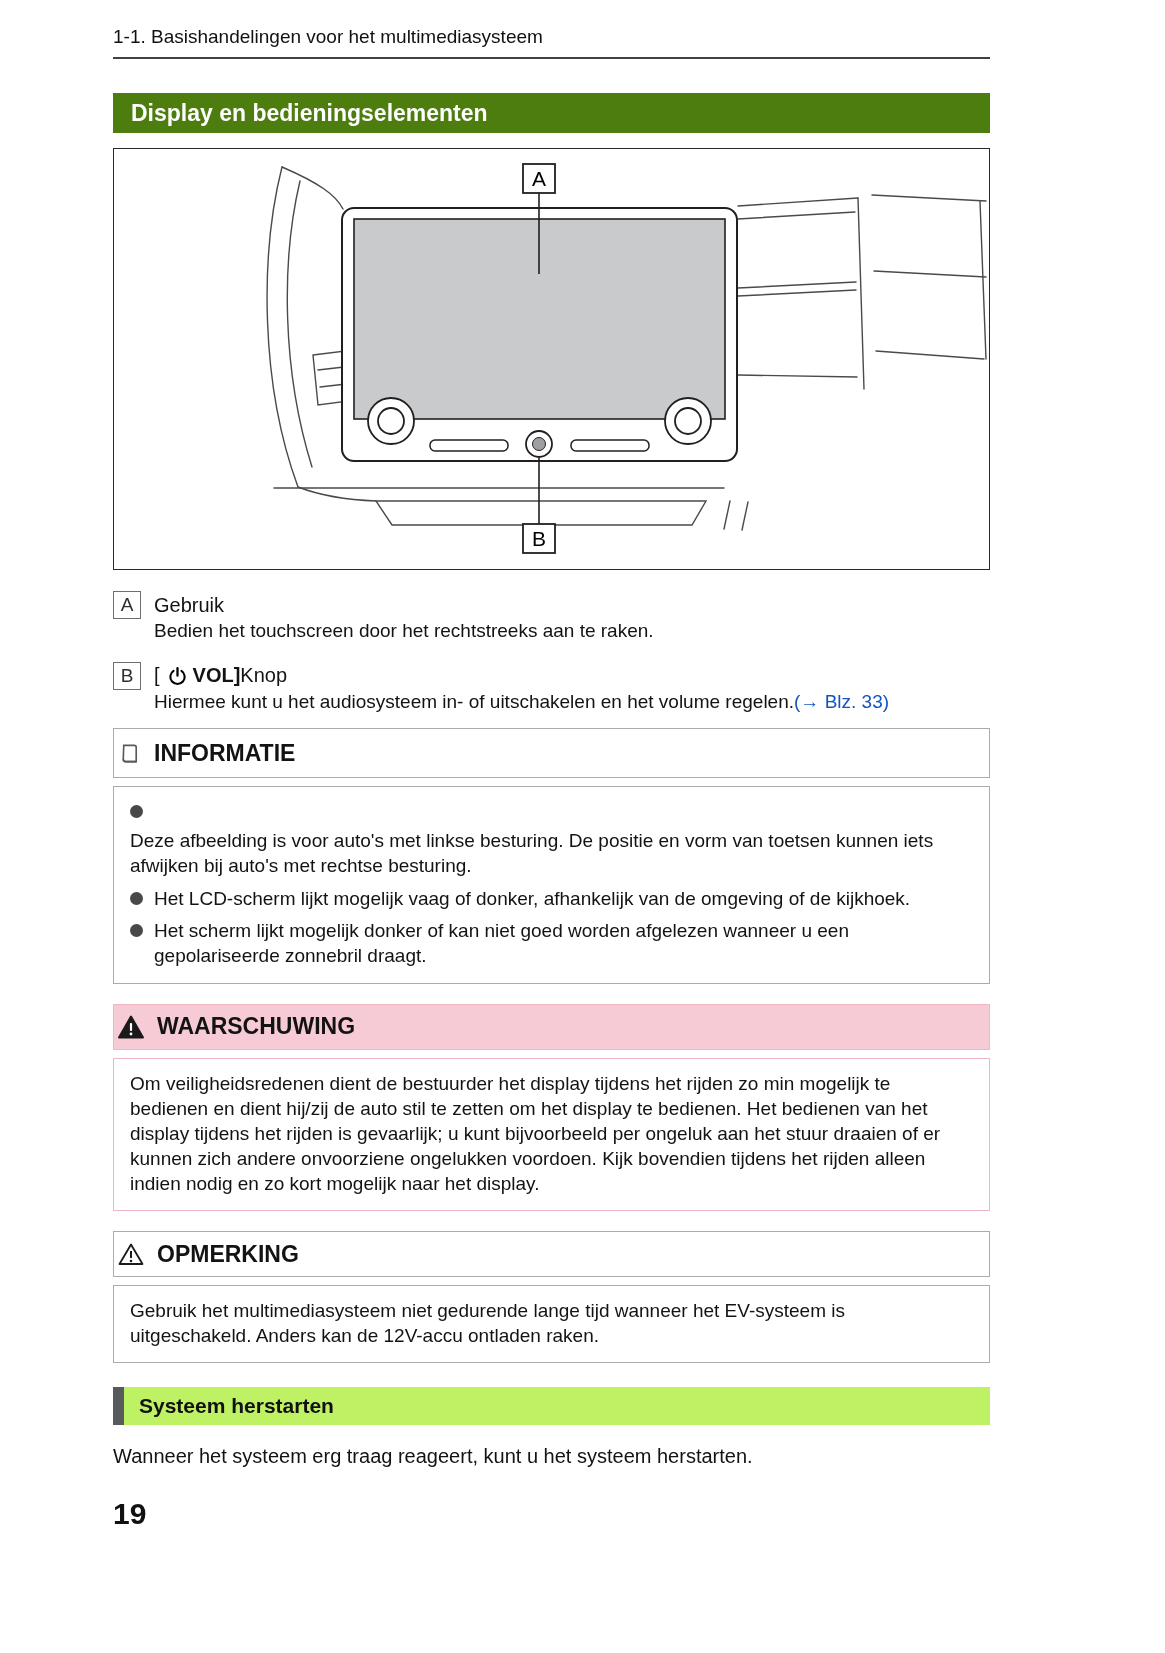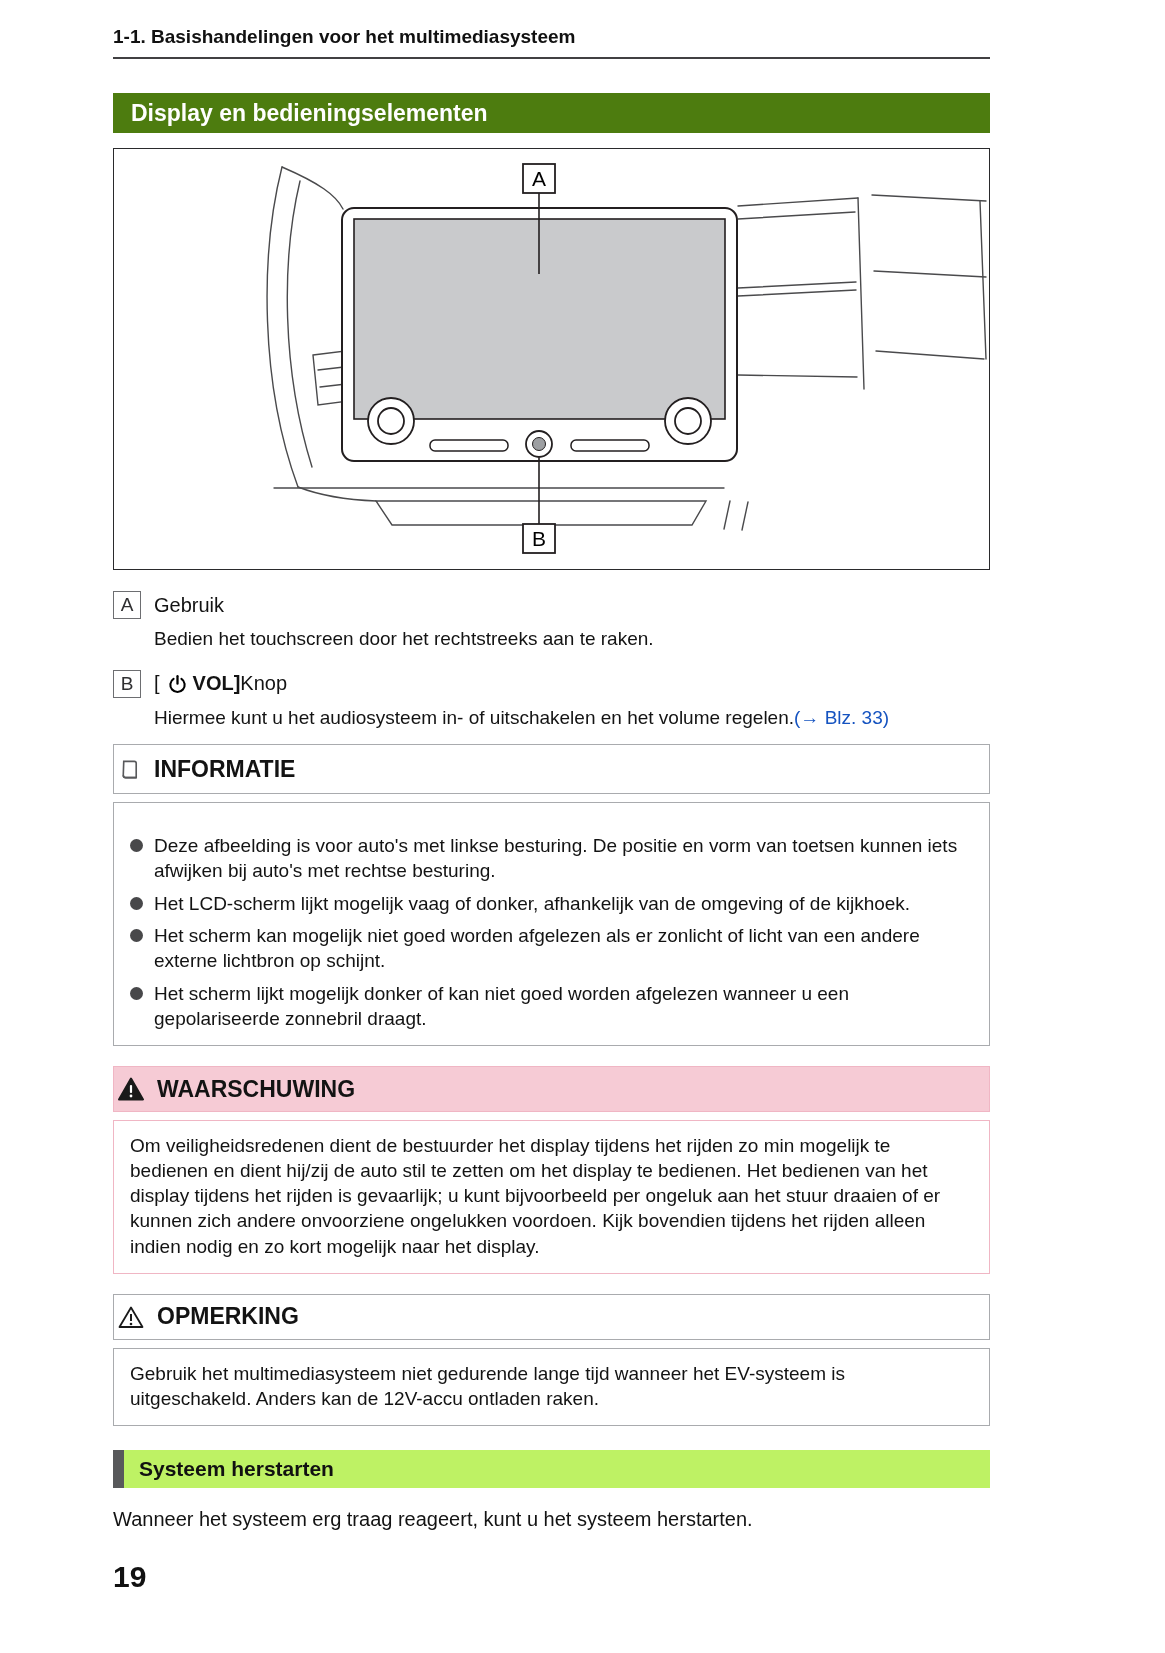--- a/index.html
+++ b/index.html
@@ -4,21 +4,21 @@
 <style>
   * { box-sizing: border-box; margin: 0; padding: 0; }
   html, body { background: #ffffff; }
   body {
     width: 1165px; height: 1653px;
     font-family: "Liberation Sans", "DejaVu Sans", sans-serif;
     color: #131313; position: relative; overflow: hidden;
   }
   .content { position: absolute; left: 113px; top: 0; width: 877px; }
 
-  .breadcrumb { margin-top: 26px; font-size: 19px; font-weight: bold; color: #111; }
+  .breadcrumb { margin-top: 26px; font-size: 19px; font-weight: normal; color: #111; }
   .rule { margin-top: 9px; height: 2px; background: #414042; }
 
   .section-header {
     margin-top: 34px; height: 40px; background: #4d7c0f;
     display: flex; align-items: center; padding-left: 18px;
   }
   .section-header .sh-text { color: #ffffff; font-size: 23px; font-weight: bold; }
 
   .figure-box { margin-top: 15px; border: 1.5px solid #2a2a2c; height: 422px; }
   .figure-box svg { display: block; width: 100%; height: 100%; }
@@ -26,39 +26,39 @@
   .legend-row { display: flex; align-items: center; gap: 13px; margin-top: 21px; }
   .legend-row.second { margin-top: 18px; }
   .key-box {
     width: 28px; height: 28px; border: 1.5px solid #6d6e71; color: #2f2f31;
     display: flex; align-items: center; justify-content: center; font-size: 19px;
     flex: 0 0 28px;
   }
   .legend-title { font-size: 20px; display: inline-flex; align-items: center; }
   .legend-title .bold { font-weight: bold; }
   .power-icon { width: 21px; height: 21px; margin: 1px 5px 0 7px; }
-  .legend-desc { margin: 8px 0 0 41px; font-size: 19px; line-height: 1.3; }
+  .legend-desc { margin: 0 0 0 41px; font-size: 19px; line-height: 1.3; }
   .xref-link { color: #1553c0; cursor: pointer; }
 
   .note-box { margin-top: 14px; }
   .box-title {
     border: 1px solid #a9abae; height: 50px;
     display: flex; align-items: center; gap: 13px; padding-left: 4px;
   }
   .box-title .bt-text { font-size: 23px; font-weight: bold; }
   .box-title.short { height: 46px; }
   .box-title.pink { background: #f6cbd5; border-color: #f0b6c4; }
   .box-body { margin-top: 8px; border: 1px solid #a9abae; padding: 12px 20px 14px 16px; }
   .box-body.pink-border { border-color: #f0b6c4; }
   .box-body p { font-size: 19px; line-height: 1.32; }
   .warn-box, .notice-box { margin-top: 20px; }
 
   ul.bullets { list-style: none; }
   li.bullet-item { display: flex; gap: 11px; margin-top: 8px; }
-  li.bullet-item:first-child { margin-top: 19px; }
+  li.bullet-item:first-child { margin-top: 1px; flex-direction: column; }
   .dot { flex: 0 0 13px; width: 13px; height: 13px; border-radius: 50%; background: #48484a; margin-top: 5px; }
   .bullet-text { font-size: 19px; line-height: 1.3; }
 
   .bar-header {
     margin-top: 24px; height: 38px; background: #bef264;
     border-left: 11px solid #58595b;
     display: flex; align-items: center; padding-left: 15px;
   }
   .bar-header .bh-text { font-size: 21px; font-weight: bold; color: #111; }
 
@@ -170,24 +170,20 @@
         <li class="bullet-item">
           <span class="dot"></span>
           <span class="bullet-text">Deze afbeelding is voor auto's met linkse besturing. De positie en vorm van toetsen kunnen iets afwijken bij auto's met rechtse besturing.</span>
         </li>
         <li class="bullet-item">
           <span class="dot"></span>
           <span class="bullet-text">Het LCD-scherm lijkt mogelijk vaag of donker, afhankelijk van de omgeving of de kijkhoek.</span>
         </li>
         <li class="bullet-item">
           <span class="dot"></span>
-          <span class="bullet-text">Het scherm kan mogelijk niet goed worden afgelezen als er zonlicht of licht van een andere externe lichtbron op schijnt.</span>
-        </li>
-        <li class="bullet-item">
-          <span class="dot"></span>
           <span class="bullet-text">Het scherm lijkt mogelijk donker of kan niet goed worden afgelezen wanneer u een gepolariseerde zonnebril draagt.</span>
         </li>
       </ul>
     </div>
   </section>
 
   <section class="warn-box">
     <div class="box-title pink short">
       <svg class="title-icon" width="26" height="24" viewBox="0 0 26 24">
         <path d="M13 1.5 L25 22.5 H1 Z" fill="#1a1a1a" stroke="#1a1a1a" stroke-linejoin="round" stroke-width="2"></path>

